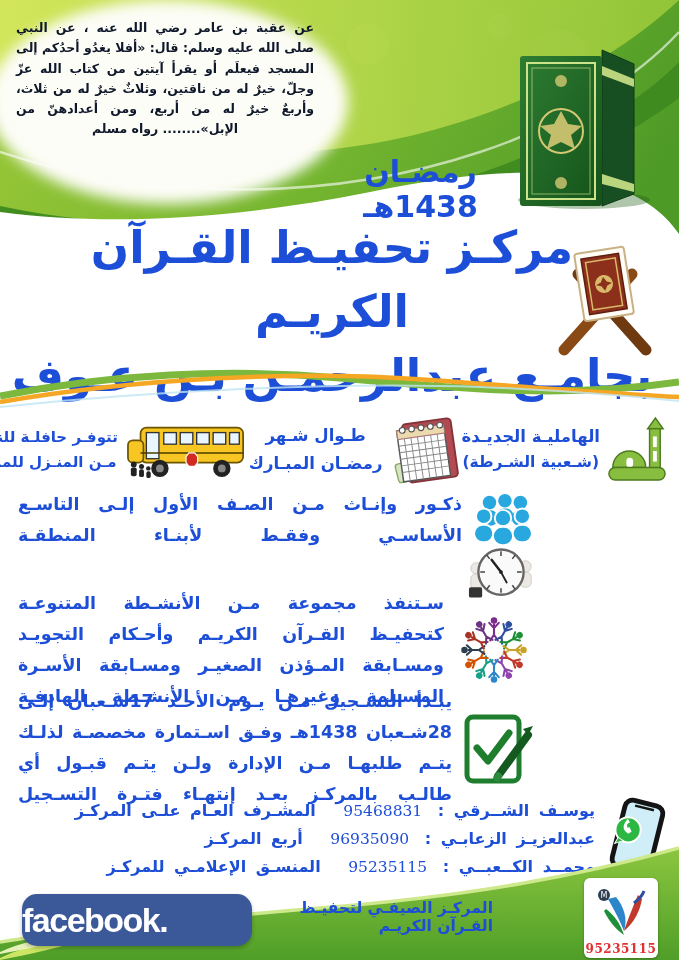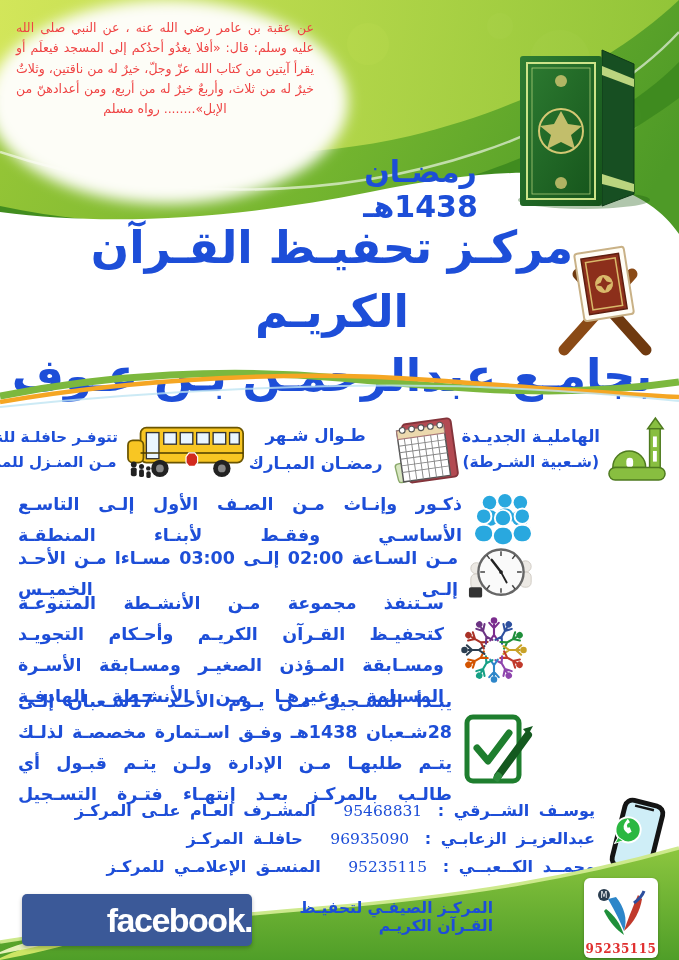--- a/index.html
+++ b/index.html
@@ -1,43 +1,43 @@
 <!DOCTYPE html>
 <html><head>
 <meta charset="utf-8">
 <style>
   html,body{margin:0;padding:0;background:#e9e9e9;}
   .poster{position:relative;width:679px;height:960px;background:#fff;overflow:hidden;
           font-family:"DejaVu Sans",sans-serif;margin:0 auto;}
   .abs{position:absolute;}
   .ar{direction:rtl;font-family:"DejaVu Sans",sans-serif;color:#1d4ed8;}
-  .hadith{left:16px;top:18px;width:298px;font-size:12.5px;line-height:1.62;color:#ef4444;
-          text-align:justify;text-align-last:center;font-weight:400;}
+  .hadith{left:16px;top:18px;width:298px;font-size:12.5px;line-height:1.62;color:#0f172a;
+          text-align:justify;text-align-last:center;font-weight:700;}
   .hijri{left:318px;top:154px;width:205px;font-size:30px;font-weight:bold;text-align:center;}
   .title{left:8px;top:216px;width:648px;text-align:center;font-weight:bold;
          font-size:45px;line-height:64px;letter-spacing:-1px;}
   .inforow{left:0;top:402px;width:679px;height:95px;display:flex;direction:rtl;
            justify-content:space-between;align-items:center;padding:0 12px;box-sizing:border-box;}
   .igroup{display:flex;direction:rtl;align-items:center;gap:7px;}
   .ilabel{font-weight:bold;font-size:16.5px;line-height:1.65;text-align:center;white-space:nowrap;}
   .ilabel .sub{font-size:15.5px;}
   .busl{font-size:15px;}
   .sec{left:0;width:546px;display:flex;direction:rtl;align-items:center;gap:10px;
        padding:0 12px 0 18px;box-sizing:border-box;}
   .sec .txt{flex:1;font-weight:bold;font-size:17.5px;line-height:1.78;
             text-align:justify;text-align-last:justify;word-spacing:2px;}
   .one{font-size:17.5px;}
   .contacts{left:0;top:797px;width:679px;display:flex;direction:rtl;align-items:flex-start;
             gap:10px;padding:0 10px 0 30px;box-sizing:border-box;}
   .clines{flex:1;}
   .cline{font-weight:bold;font-size:16px;line-height:28px;word-spacing:4px;text-align:right;}
   .cnum{font-weight:normal;font-family:"DejaVu Serif",serif;font-size:15.5px;padding:0 6px;}
   .crole{margin-right:12px;margin-top:40px;}
-  .fb{left:22px;top:894px;width:230px;height:52px;background:#3b5998;border-radius:5px;
-      display:flex;align-items:center;justify-content:flex-end;color:#fff;
+  .fb{left:22px;top:894px;width:230px;height:52px;background:#3b5998;border-radius:15px;
+      display:flex;align-items:center;justify-content:flex-start;color:#fff;
       font-family:"Liberation Sans","DejaVu Sans",sans-serif;font-weight:bold;
       font-size:34px;letter-spacing:-1.5px;box-shadow:0 2px 4px rgba(0,0,0,.25);}
   .pagename{left:248px;top:899px;width:245px;font-size:15.5px;font-weight:bold;text-align:right;}
   .logo{left:584px;top:878px;width:74px;height:80px;background:#fff;border-radius:6px;
         box-shadow:0 1px 3px rgba(0,0,0,.3);display:flex;flex-direction:column;
         align-items:center;justify-content:flex-end;padding-bottom:3px;box-sizing:border-box;}
   .logonum{color:#e03030;font-weight:bold;font-size:12px;font-family:"DejaVu Serif",serif;
            letter-spacing:.5px;line-height:1;}
 </style>
 </head>
@@ -219,21 +219,20 @@
       </g>
       <rect x="1" y="44" width="14" height="11" rx="2" fill="#333"></rect>
       <circle cx="35" cy="28" r="24" fill="#fafafa" stroke="#666" stroke-width="2.5"></circle>
       <g stroke="#444" stroke-width="1.6">
         <path d="M35,6 V11 M35,45 V50 M13,28 H18 M52,28 H57 M20,10 L23,14 M50,10 L47,14 M20,46 L23,42 M50,46 L47,42"></path>
       </g>
       <path d="M35,28 L25,15" stroke="#222" stroke-width="2.6" stroke-linecap="round"></path>
       <path d="M35,28 L41,39" stroke="#222" stroke-width="2" stroke-linecap="round"></path>
       <circle cx="35" cy="28" r="2" fill="#222"></circle>
     </svg>
-    <div class="ar txt one" dir="rtl">مـن السـاعة 02:00 إلـى 03:00 مسـاءا مـن الأحـد إلـى الخميـس</div>
   </div>
 
   <div class="abs sec" style="top:600px;height:100px">
     <svg width="80" height="84" viewBox="0 0 84 84">
       <g stroke-linecap="round">
         <g transform="rotate(0 42 42)">
             <circle cx="42" cy="11" r="3.4" fill="#7B2D8E"></circle>
             <path d="M42,15 V26 M42,19 L37,13.5 M42,19 L47,13.5 M42,26 L38,32 M42,26 L46,32" stroke="#7B2D8E" stroke-width="2.2" fill="none"></path>
           </g>
         <g transform="rotate(30 42 42)">
@@ -312,21 +311,21 @@
       <div class="cline">
         <span>يوسـف الشــرقي</span>
         <span>:</span>
         <span class="cnum">95468831</span>
         <span class="crole">المشـرف العـام علـى المركـز</span>
       </div>
       <div class="cline">
         <span>عبدالعزيـز الزعابـي</span>
         <span>:</span>
         <span class="cnum">96935090</span>
-        <span class="crole">حافلـة المركـز</span>
+        <span class="crole">أربع المركـز</span>
       </div>
       <div class="cline">
         <span>محمــد الكــعبــي</span>
         <span>:</span>
         <span class="cnum">95235115</span>
         <span class="crole">المنسـق الإعلامـي للمركـز</span>
       </div>
     </div>
   </div>
 

